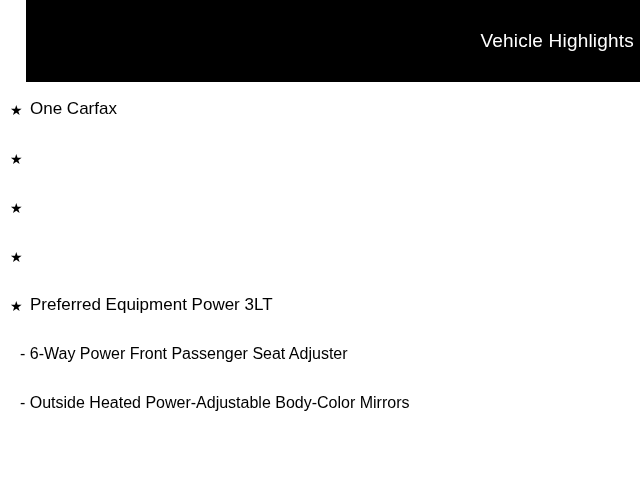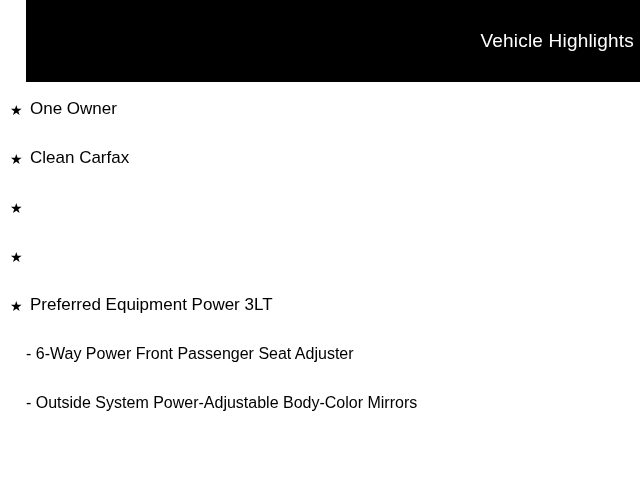--- a/index.html
+++ b/index.html
@@ -62,21 +62,21 @@
   .highlight-label {
     color: #000000;
     font-size: 17px;
     line-height: 26px;
     white-space: nowrap;
   }
   .sub-row {
     display: flex;
     align-items: flex-start;
     height: 49px;
-    padding-left: 26px;
+    padding-left: 20px;
     box-sizing: border-box;
   }
   .sub-label {
     color: #000000;
     font-size: 16px;
     line-height: 26px;
     white-space: nowrap;
   }
 </style>
 </head>
@@ -85,26 +85,25 @@
 <div class="page">
 
   <div class="header-bar">
     <div class="header-title">Vehicle Highlights</div>
   </div>
 
   <div class="content">
 
     <div class="highlight-row">
       <span class="star-icon">★</span>
-      <span class="highlight-label">One Owner</span>
+      <span class="highlight-label">One Carfax</span>
     </div>
 
     <div class="highlight-row">
       <span class="star-icon">★</span>
-      <span class="highlight-label">Clean Carfax</span>
     </div>
 
     <div class="highlight-row">
       <span class="star-icon">★</span>
     </div>
 
     <div class="highlight-row">
       <span class="star-icon">★</span>
     </div>
 
@@ -112,17 +111,17 @@
       <span class="star-icon">★</span>
       <span class="highlight-label">Preferred Equipment Power 3LT</span>
     </div>
 
     <div class="sub-row">
       <span class="sub-label">- 6-Way Power Front Passenger Seat Adjuster</span>
     </div>
 
 
     <div class="sub-row">
-      <span class="sub-label">- Outside System Power-Adjustable Body-Color Mirrors</span>
+      <span class="sub-label">- Outside Heated Power-Adjustable Body-Color Mirrors</span>
     </div>
 
   </div>
 </div>
 
 </body></html>

